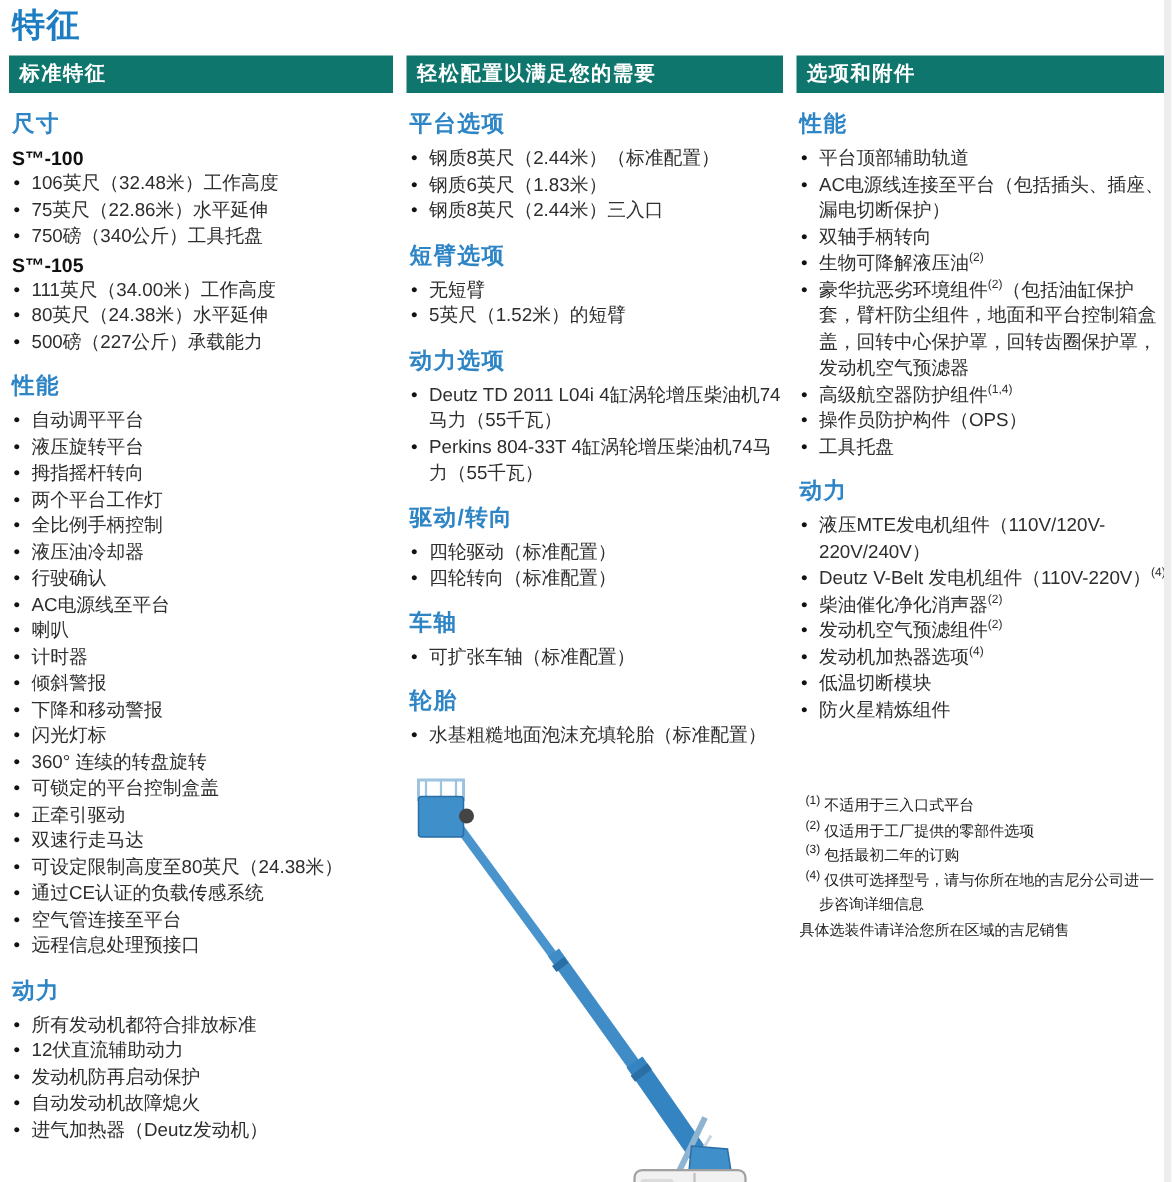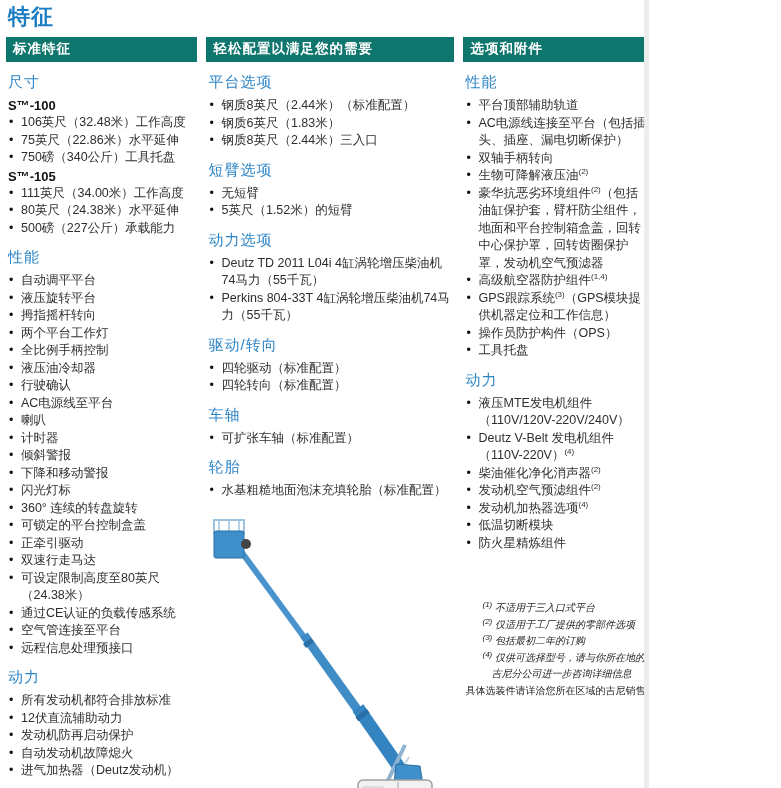--- a/index.html
+++ b/index.html
@@ -2,39 +2,39 @@
 <html><head>
 <meta charset="utf-8">
 <style>
   html,body{margin:0;padding:0;}
   body{
     width:781px;height:788px;position:relative;overflow:hidden;
     background:#ffffff;color:#2e2e2e;
     font-family:"Liberation Sans","DejaVu Sans",sans-serif;
     -webkit-font-smoothing:antialiased;
   }
-  .page{box-sizing:border-box;width:649px;height:788px;padding:2px 0 0 6px;position:relative;}
+  .page{box-sizing:border-box;width:781px;height:788px;padding:2px 0 0 6px;position:relative;}
   .page-edge{position:absolute;right:0;top:0;width:5px;height:100%;background:#ededed;}
   h1.page-title{margin:0 0 5px 2px;font-size:22px;font-weight:bold;color:#1d7dc2;letter-spacing:1px;}
   .cols{display:flex;gap:9px;}
   .col{box-sizing:border-box;}
   .col-1{width:256px;}
   .col-2{width:251px;}
   .col-3{width:248px;}
   .colbar{
     background:#0f766e;color:#ffffff;font-weight:bold;font-size:13.5px;
     padding:3px 7px 4px;letter-spacing:1px;
   }
-  h2.sec{margin:11px 0 5px 2px;font-size:15px;font-weight:normal;color:#2e85c6;letter-spacing:1px;}
+  h2.sec{margin:11px 0 5px 2px;font-size:15px;font-weight:bold;color:#2e85c6;letter-spacing:1px;}
   ul.bullets{list-style:none;margin:0 0 0 2px;padding:0;font-size:12.5px;}
   ul.bullets li{position:relative;padding-left:13px;line-height:17.5px;}
   ul.bullets li::before{content:"\2022";position:absolute;left:1px;top:0;color:#111;}
   .model{font-weight:bold;font-size:13px;line-height:17px;margin:1px 0 0 2px;color:#111;}
   sup{font-size:8px;line-height:0;}
-  .footnotes{margin:48px 0 0 19px;font-size:10px;line-height:16.5px;color:#222;font-style:italic;}
+  .footnotes{margin:48px 0 0 6px;font-size:10px;line-height:16.5px;color:#222;}
   .footnote{text-indent:-9px;padding-left:9px;}
   .footnote-closing{margin-left:2px;font-size:10px;line-height:16.5px;color:#222;}
   .illustration{margin:14px 0 0 0;}
 </style>
 </head>
 <body>
 
 <div class="page">
 
   <h1 class="page-title">特征</h1>
@@ -185,21 +185,20 @@
       <div class="colbar">选项和附件</div>
 
       <h2 class="sec">性能</h2>
       <ul class="bullets">
           <li>平台顶部辅助轨道</li>
           <li>AC电源线连接至平台（包括插头、插座、漏电切断保护）</li>
           <li>双轴手柄转向</li>
           <li>生物可降解液压油<sup>(2)</sup></li>
           <li>豪华抗恶劣环境组件<sup>(2)</sup>（包括油缸保护套，臂杆防尘组件，地面和平台控制箱盒盖，回转中心保护罩，回转齿圈保护罩，发动机空气预滤器</li>
           <li>高级航空器防护组件<sup>(1,4)</sup></li>
-          <li>GPS跟踪系统<sup>(3)</sup>（GPS模块提供机器定位和工作信息）</li>
           <li>操作员防护构件（OPS）</li>
           <li>工具托盘</li>
         </ul>
 
       <h2 class="sec">动力</h2>
       <ul class="bullets">
           <li>液压MTE发电机组件（110V/120V-220V/240V）</li>
           <li>Deutz V-Belt 发电机组件（110V-220V）<sup>(4)</sup></li>
           <li>柴油催化净化消声器<sup>(2)</sup></li>
           <li>发动机空气预滤组件<sup>(2)</sup></li>

